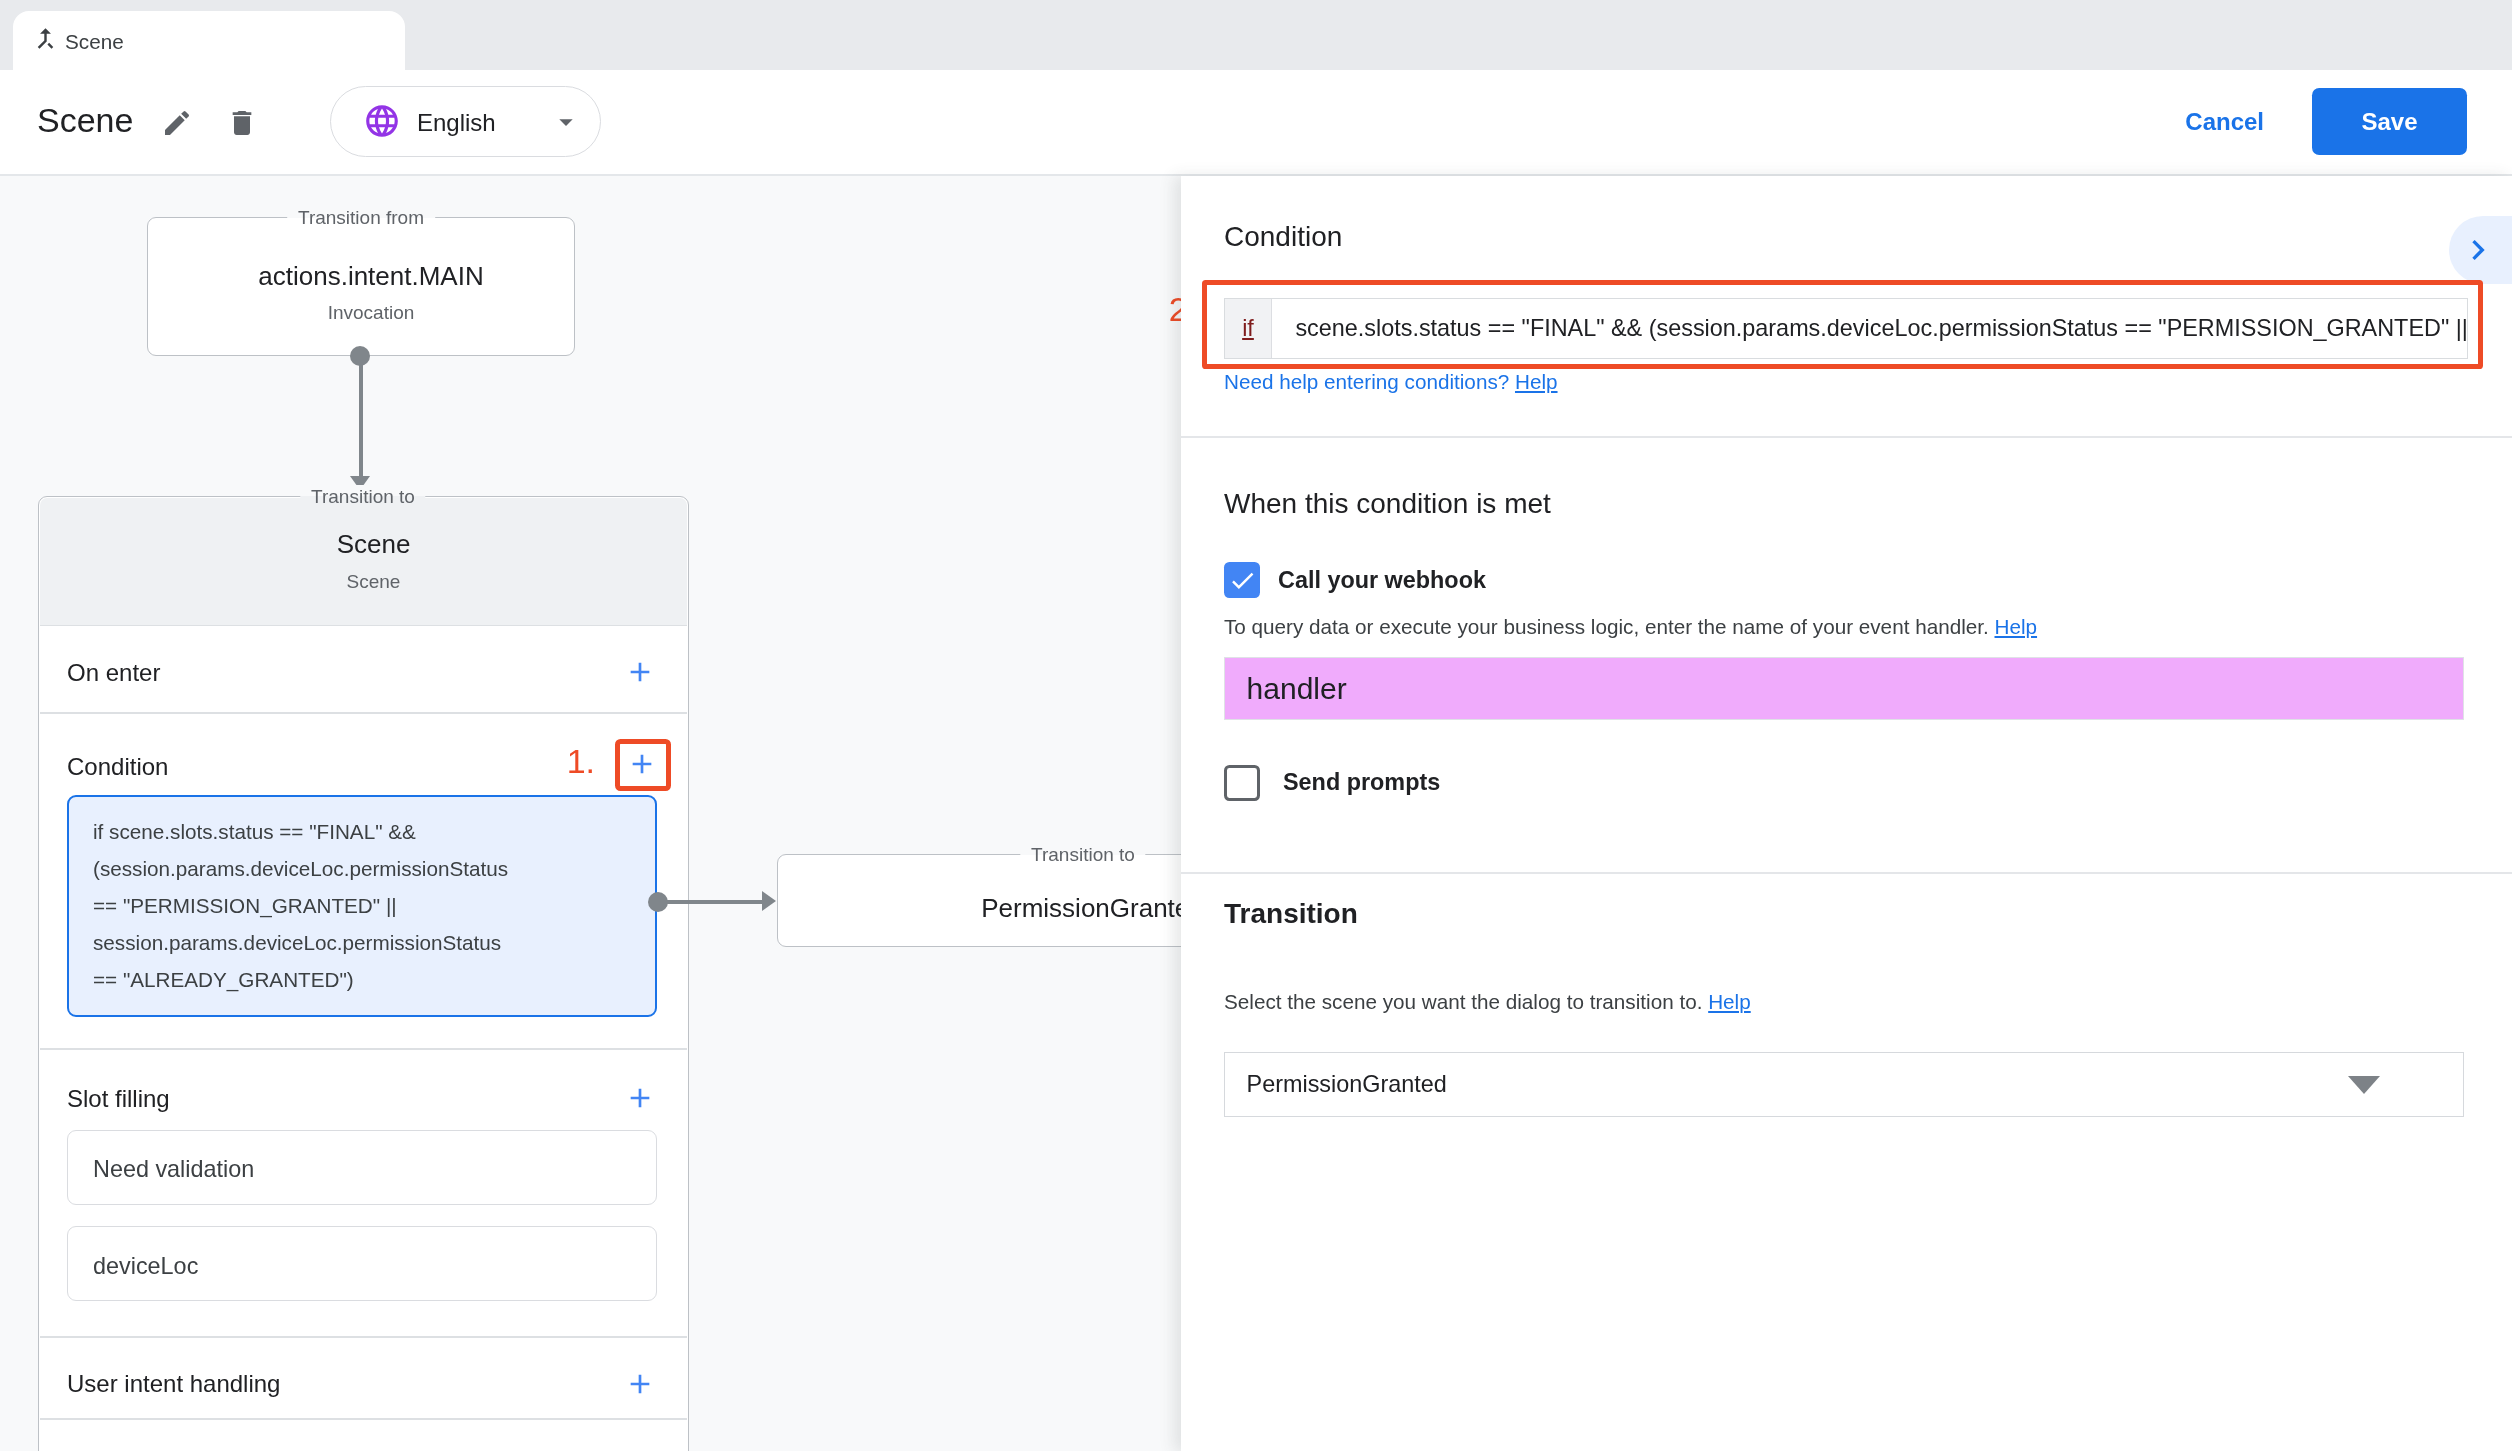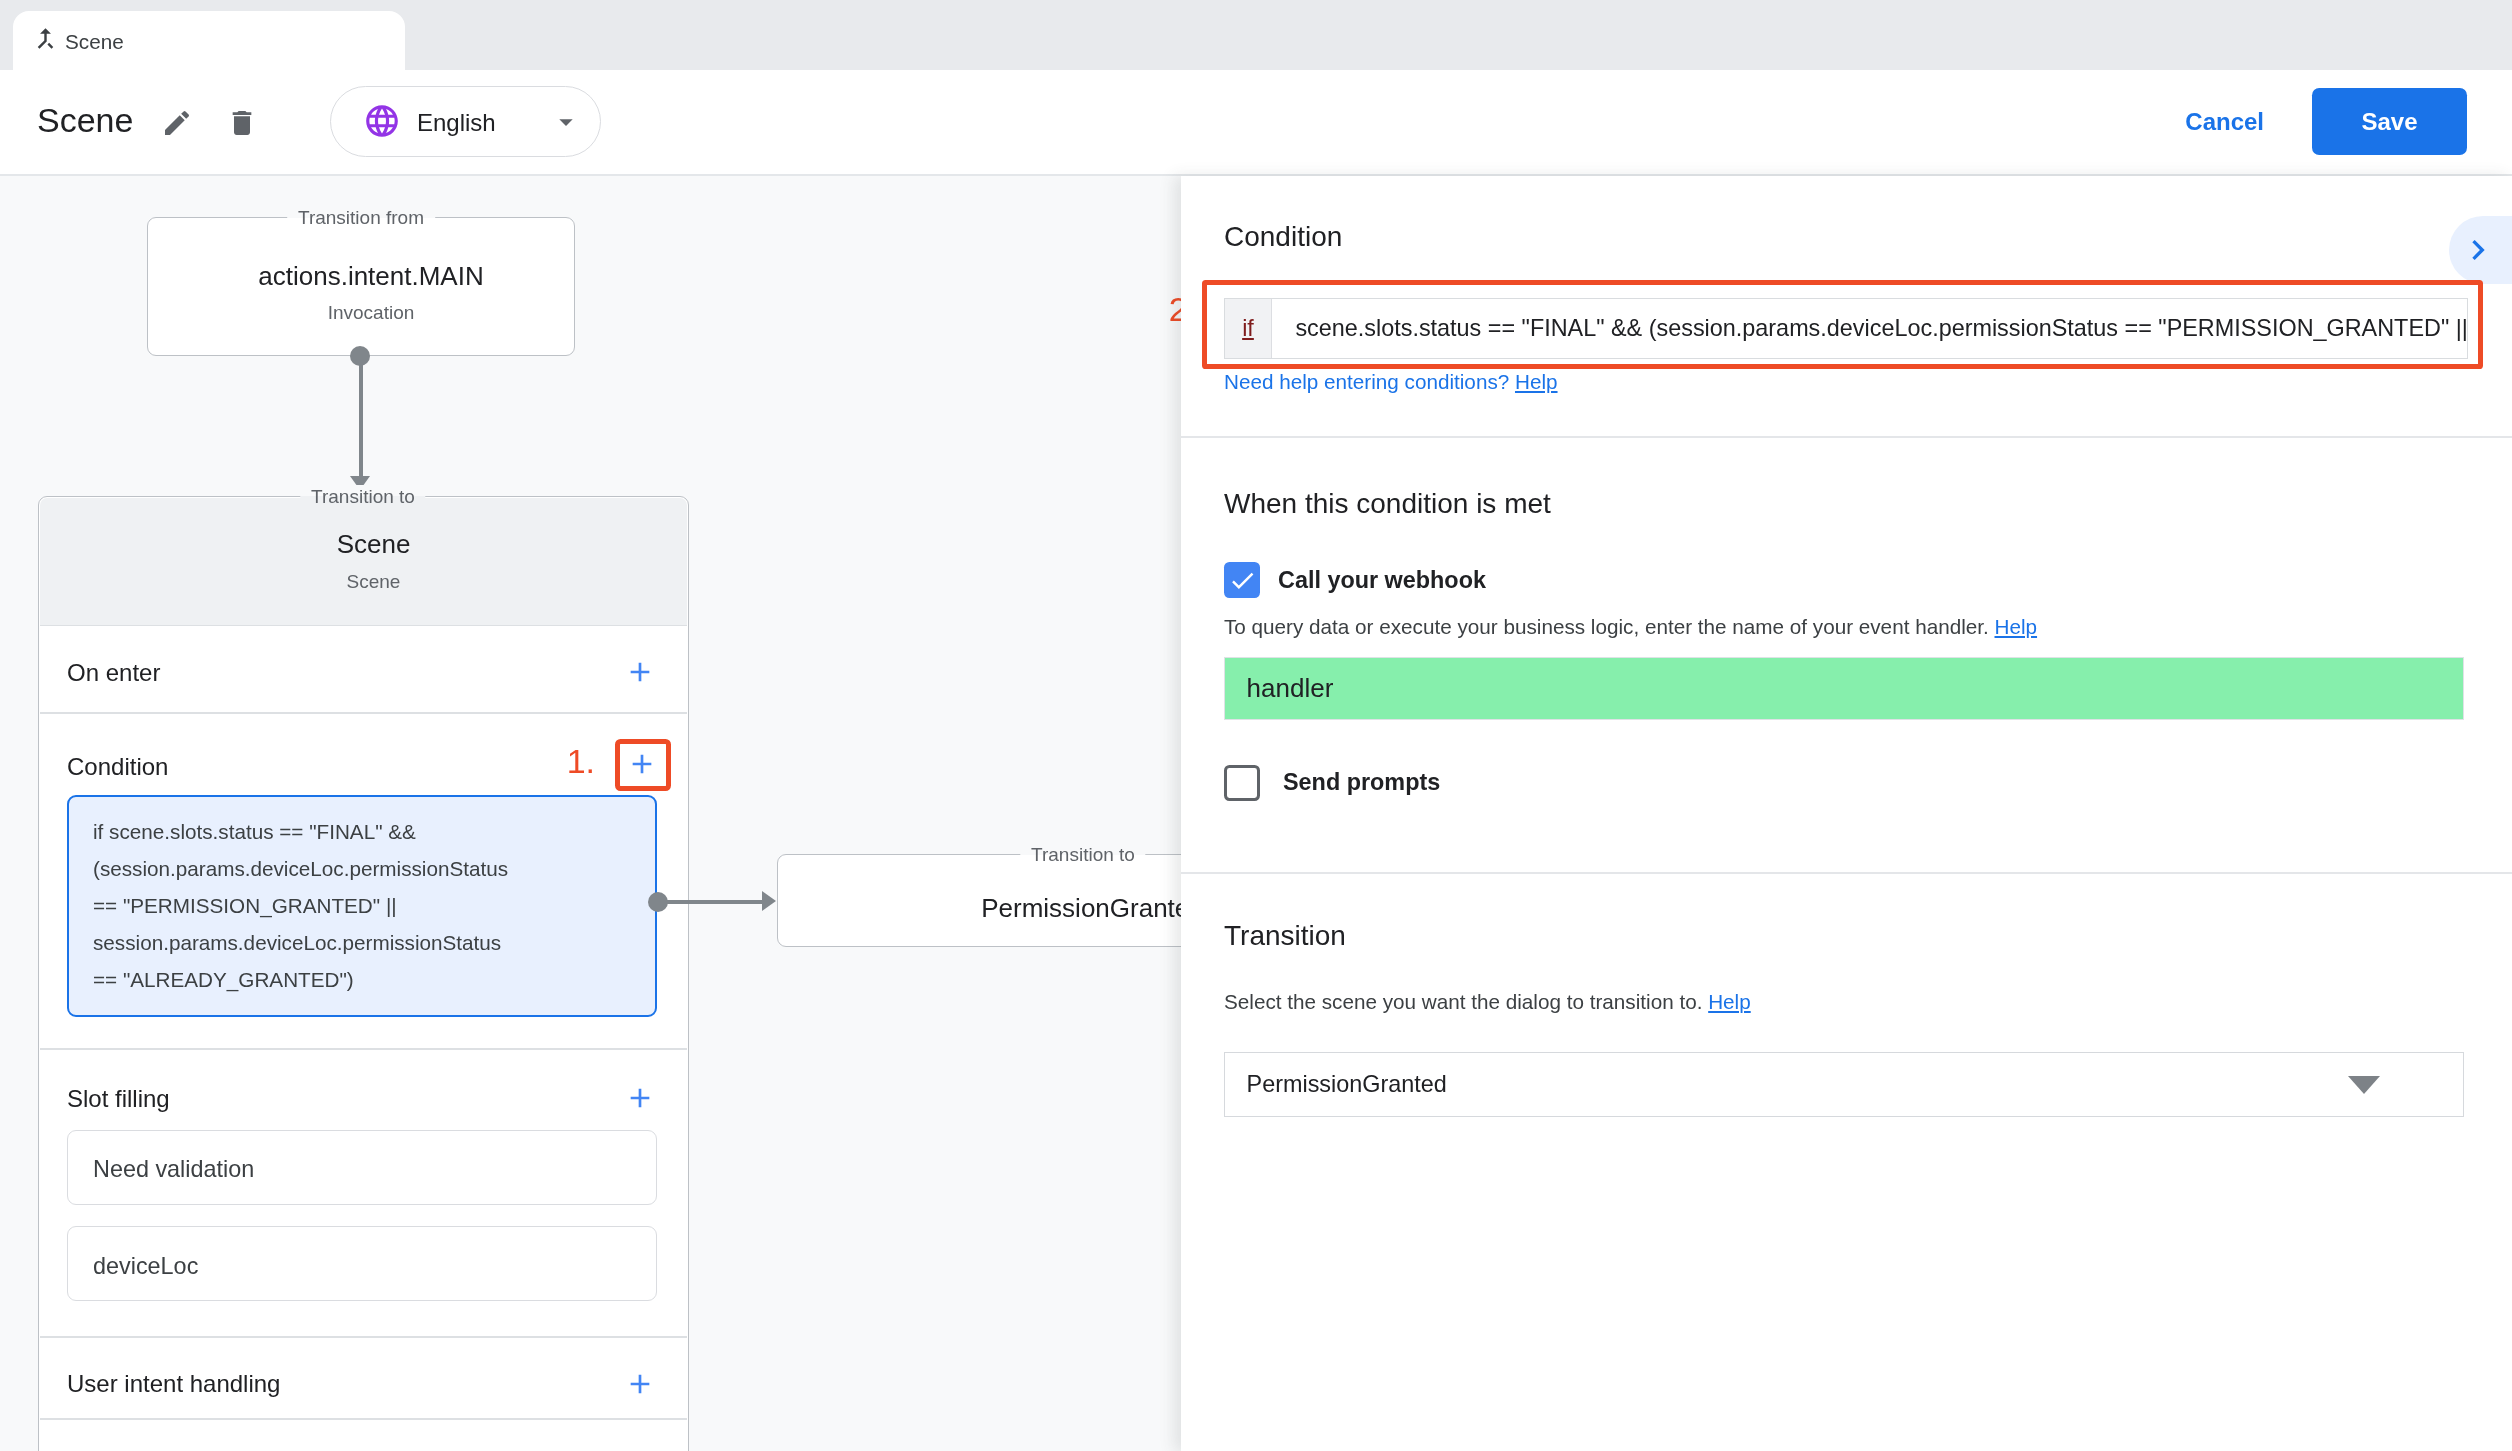--- a/index.html
+++ b/index.html
@@ -66,22 +66,22 @@
   .cond-value { flex:1; border:none; outline:none; padding-left:23.4px; font-size:23.4px; color:#202124;
     font-family:"Liberation Sans","DejaVu Sans",sans-serif; white-space:nowrap; overflow:hidden; background:#fff; }
   .helper-text { font-size:20.7px; color:#3c4043; z-index:6; }
   .link { color:#1a73e8; text-decoration:underline; cursor:pointer; }
   .link-line { font-size:20.7px; color:#1a73e8; z-index:6; }
   .panel-divider { left:1181px; width:1332px; height:1.8px; background:#e4e6e9; z-index:6; }
   .checkbox { width:36px; height:36px; border-radius:5.4px; z-index:6; cursor:pointer; }
   .checkbox.checked { background:#4285f4; display:flex; align-items:center; justify-content:center; }
   .checkbox.unchecked { background:#fff; border:3.6px solid #5f6368; }
   .checkbox-label { font-size:23.4px; font-weight:700; color:#202124; z-index:6; }
-  .text-input { left:1224px; width:1240px; height:63px; border:1.8px solid #dfe2e6; background:#86efac; padding-left:21.6px;
-    font-size:26px; color:#202124; font-family:"Liberation Sans","DejaVu Sans",sans-serif; z-index:6; outline:none; }
+  .text-input { left:1224px; width:1240px; height:63px; border:1.8px solid #dfe2e6; background:#f0abfc; padding-left:21.6px;
+    font-size:30px; color:#202124; font-family:"Liberation Sans","DejaVu Sans",sans-serif; z-index:6; outline:none; }
   .dropdown { left:1224px; top:1052px; width:1240px; height:65px; border:1.8px solid #d6d9dd; background:#fff;
     display:flex; align-items:center; z-index:6; cursor:pointer; }
   .dropdown-value { padding-left:21.6px; font-size:23.4px; color:#202124; flex:1; }
   .dropdown-caret { width:0; height:0; border-left:16px solid transparent; border-right:16px solid transparent;
     border-top:18px solid #7d8287; margin-right:83px; }
 </style>
 </head>
 <body>
 
 <div id="app">
@@ -229,21 +229,21 @@
     </div>
     <span class="abs checkbox-label" style="left:1278px; top:567px;">Call your webhook</span>
     <span class="abs helper-text" style="left:1224px; top:615px;"><span>To query data or execute your business logic, enter the name of your event handler.</span> <span class="link">Help</span></span>
     <input class="abs text-input" style="top: 657px;" type="text" value="handler">
 
     <div class="abs checkbox unchecked" style="left:1224px; top:765px;"></div>
     <span class="abs checkbox-label" style="left:1283px; top:769px;">Send prompts</span>
 
     <div class="abs panel-divider" style="top:872px;"></div>
 
-    <span class="abs panel-heading" style="left:1224px; top:920px;">Transition</span>
+    <span class="abs panel-heading" style="left:1224px; top:898px;font-weight:bold;">Transition</span>
     <span class="abs helper-text" style="left:1224px; top:990px;"><span>Select the scene you want the dialog to transition to.</span> <span class="link">Help</span></span>
     <div class="abs dropdown">
       <span class="dropdown-value">PermissionGranted</span>
       <span class="dropdown-caret"></span>
     </div>
   </section>
 
 </div>
 
 

